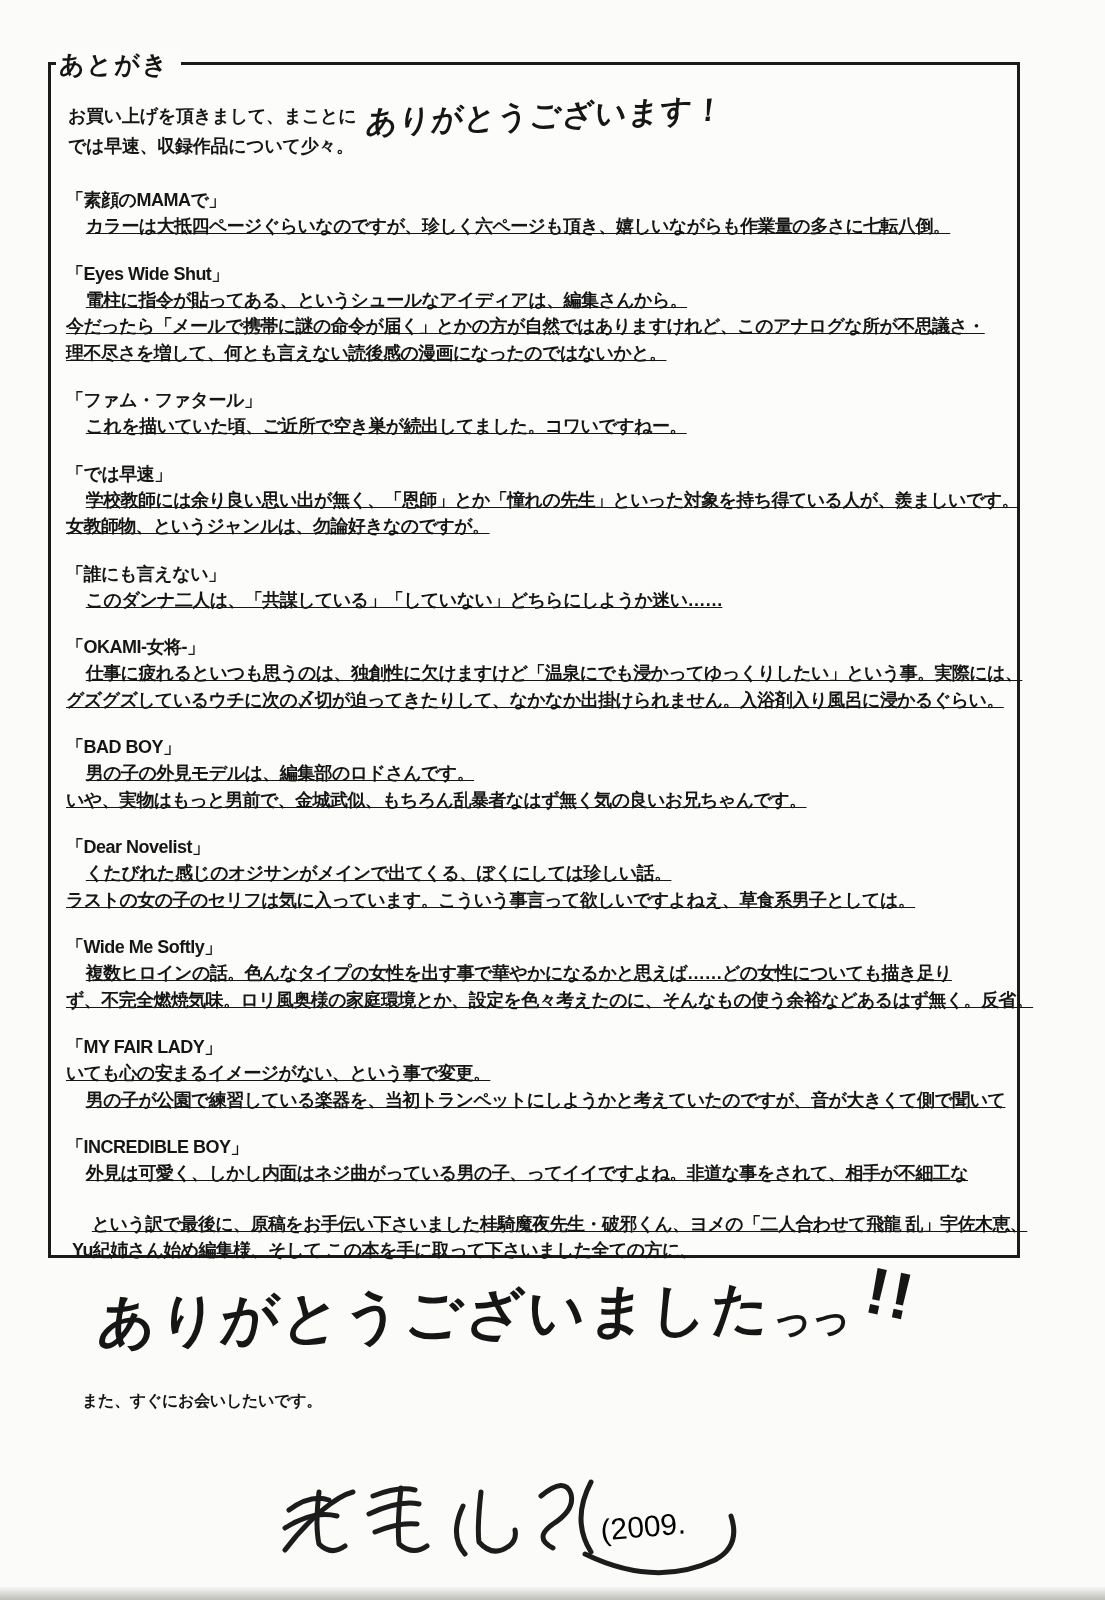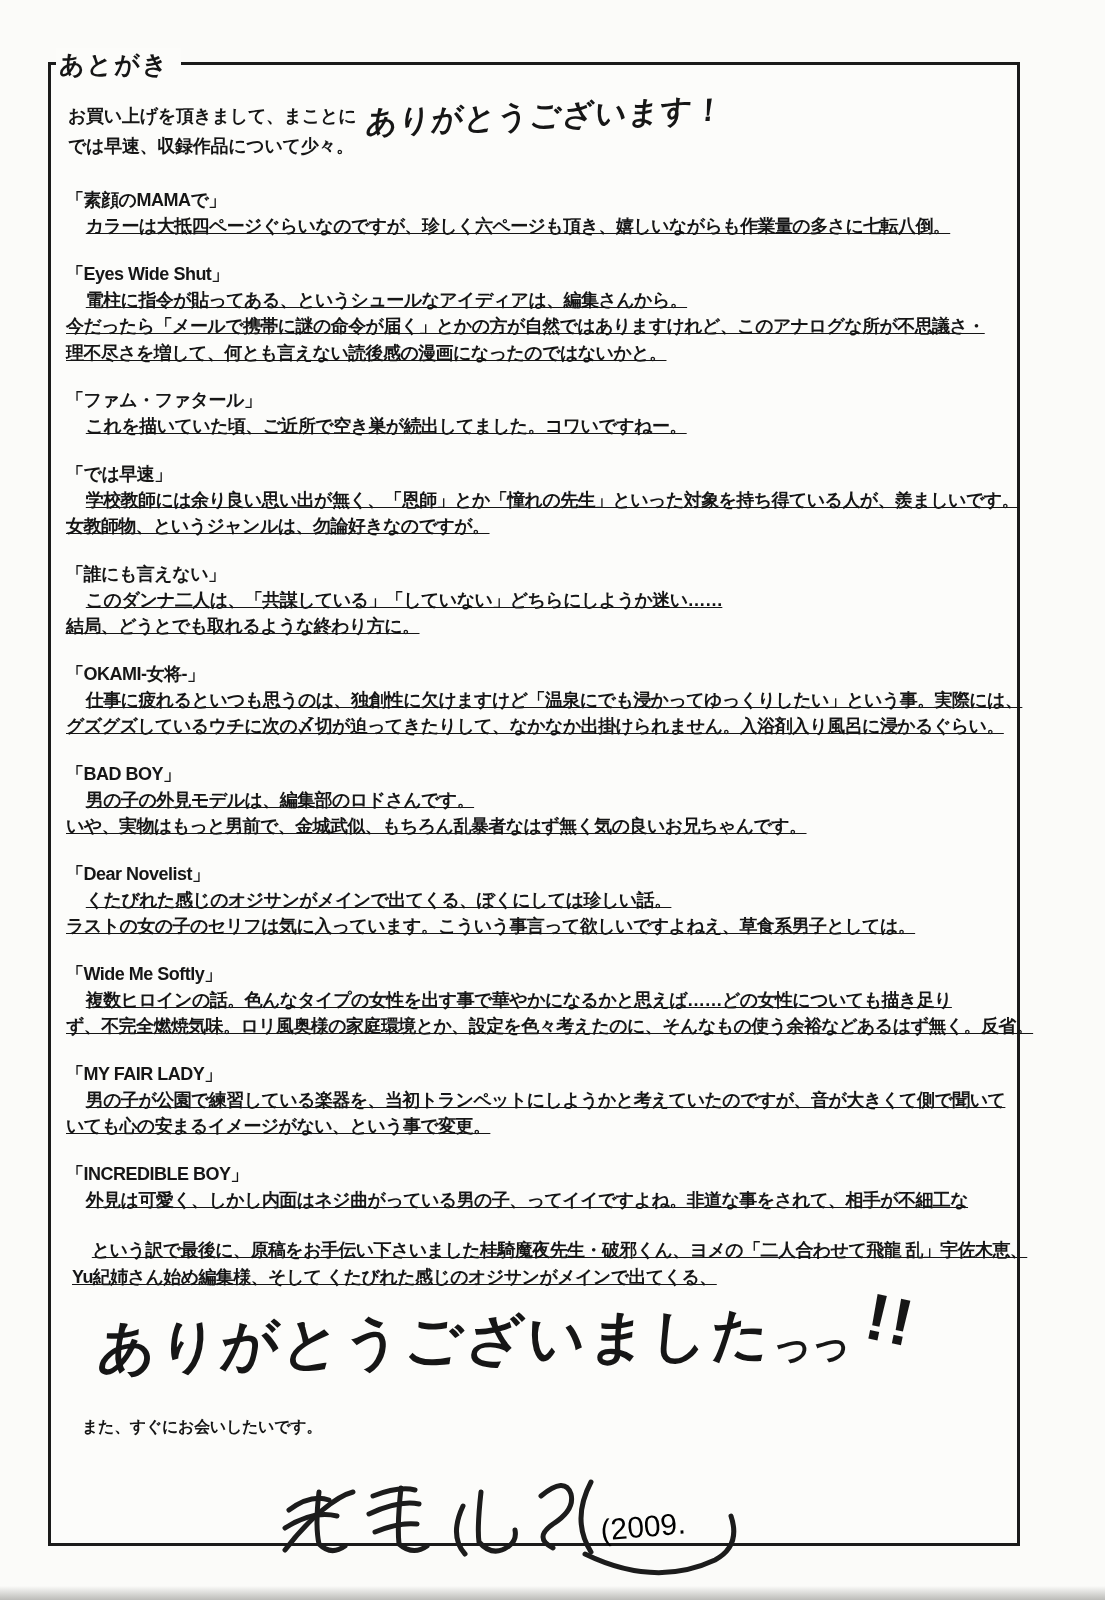--- a/index.html
+++ b/index.html
@@ -5,21 +5,21 @@
   html,body{margin:0;padding:0;}
   body{
     width:1105px;height:1600px;position:relative;overflow:hidden;
     background:#f7f7f4;
     font-family:"Liberation Sans","DejaVu Sans",sans-serif;
     color:#161616;
   }
   .page{position:absolute;inset:0;background:#fbfbf9;}
   
   .frame{
-    position:absolute;left:48px;top:62px;width:972px;height:1484px;
+    position:absolute;left:48px;top:62px;width:972px;height:1196px;
     border:3px solid #1b1b1b;background:#fcfcfa;
     box-sizing:border-box;padding:34px 14px 0 13px;
   }
   .frame-label{
     position:absolute;top:-17px;left:5px;background:#fcfcfa;
     padding:0 12px 0 3px;font-size:25px;font-weight:700;letter-spacing:2px;
   }
   .intro{margin:2px 0 26px 4px;}
   .intro-line{font-size:18px;font-weight:700;line-height:30px;letter-spacing:-0.3px;}
   .hand-inline{
@@ -94,21 +94,20 @@
         <div class="section-title">「では早速」</div>
 
       <div class="body-line first">学校教師には余り良い思い出が無く、「恩師」とか「憧れの先生」といった対象を持ち得ている人が、羨ましいです。</div>
           <div class="body-line">女教師物、というジャンルは、勿論好きなのですが。</div>
         </div>
 
       <div class="section">
         <div class="section-title">「誰にも言えない」</div>
 
       <div class="body-line first">このダンナ二人は、「共謀している」「していない」どちらにしようか迷い……</div>
-          <div class="body-line">結局、どうとでも取れるような終わり方に。</div>
         </div>
 
       <div class="section">
         <div class="section-title">「OKAMI-女将-」</div>
 
       <div class="body-line first">仕事に疲れるといつも思うのは、独創性に欠けますけど「温泉にでも浸かってゆっくりしたい」という事。実際には、</div>
           <div class="body-line">グズグズしているウチに次の〆切が迫ってきたりして、なかなか出掛けられません。入浴剤入り風呂に浸かるぐらい。</div>
         </div>
 
       <div class="section">
@@ -128,34 +127,34 @@
       <div class="section">
         <div class="section-title">「Wide Me Softly」</div>
 
       <div class="body-line first">複数ヒロインの話。色んなタイプの女性を出す事で華やかになるかと思えば……どの女性についても描き足り</div>
           <div class="body-line">ず、不完全燃焼気味。ロリ風奥様の家庭環境とか、設定を色々考えたのに、そんなもの使う余裕などあるはず無く。反省。</div>
         </div>
 
       <div class="section">
         <div class="section-title">「MY FAIR LADY」</div>
 
-      <div class="body-line first">男の子が公園で練習している楽器を、当初トランペットにしようかと考えていたのですが、音が大きくて側で聞いて</div>
-          <div class="body-line">いても心の安まるイメージがない、という事で変更。</div>
+      <div class="body-line">いても心の安まるイメージがない、という事で変更。</div>
+          <div class="body-line first">男の子が公園で練習している楽器を、当初トランペットにしようかと考えていたのですが、音が大きくて側で聞いて</div>
         </div>
 
       <div class="section">
         <div class="section-title">「INCREDIBLE BOY」</div>
 
       <div class="body-line first">外見は可愛く、しかし内面はネジ曲がっている男の子、ってイイですよね。非道な事をされて、相手が不細工な</div>
         </div>
     </div>
 
     <div class="closing">
       <div class="body-line first">という訳で最後に、原稿をお手伝い下さいました桂騎魔夜先生・破邪くん、ヨメの「二人合わせて飛龍 乱」宇佐木恵、</div>
-      <div class="body-line">Yu紀姉さん始め編集様、そして くたびれた感じのオジサンがメインで出てくる、</div>
+      <div class="body-line">Yu紀姉さん始め編集様、そして この本を手に取って下さいました全ての方に、</div>
     </div>
 
     <div class="big-thanks">
       <span class="main">ありがとうございました</span><span class="small">っっ</span><span class="bang">!!</span>
     </div>
 
     <div class="final-line">また、すぐにお会いしたいです。</div>
   </div>
 
   <div class="signature">

